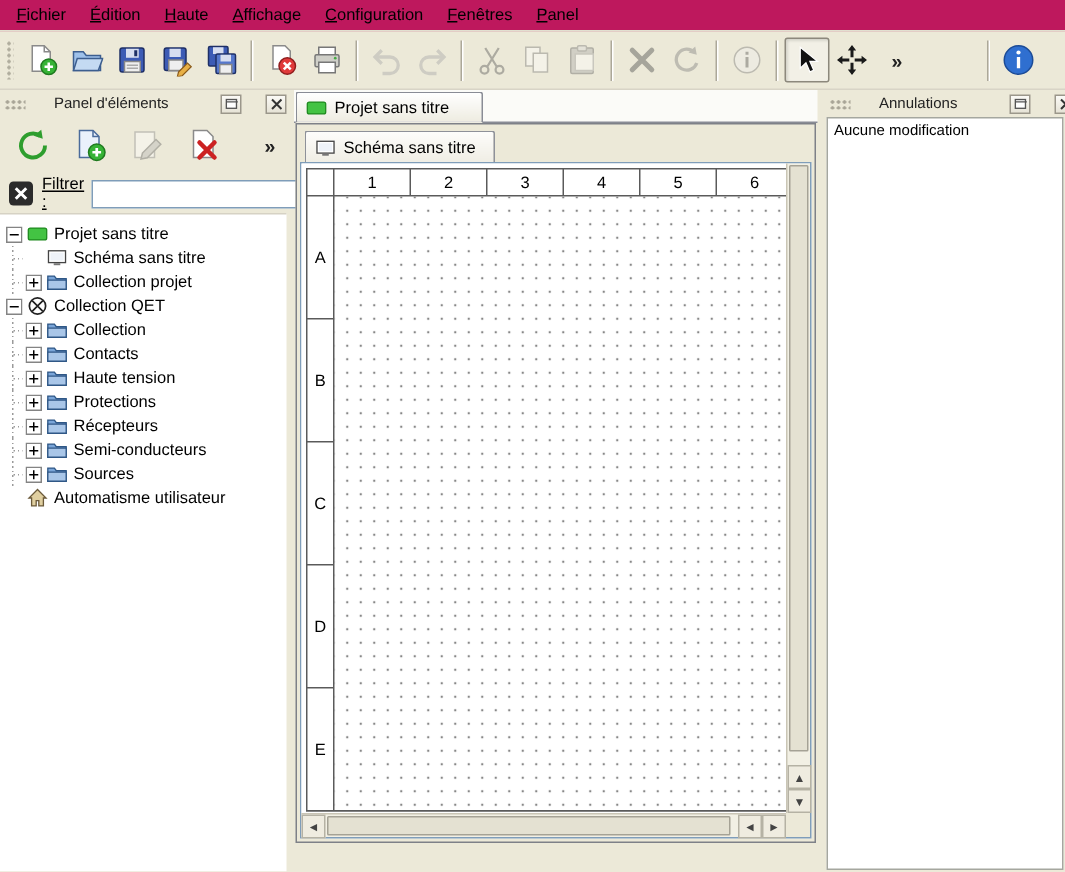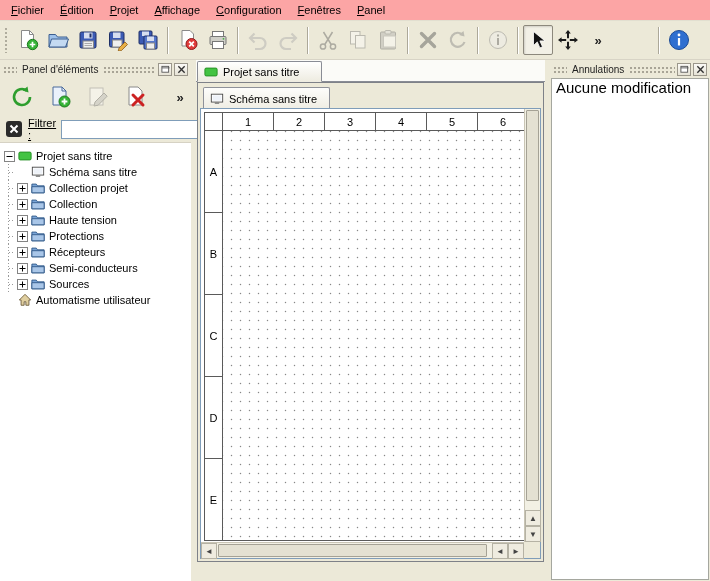--- a/index.html
+++ b/index.html
@@ -5,21 +5,21 @@
   * { box-sizing: border-box; margin: 0; padding: 0; }
   html, body { overflow: hidden; }
   body {
     width: 710px; height: 581px;
     font-family: "Liberation Sans", sans-serif;
     font-size: 11px; color: #000;
     background: #ECE9D8; position: relative;
   }
   
   .menubar { height: 21px; display: flex; align-items: center; padding-left: 3px;
-             background: #fca5a5; border-bottom: 1px solid #E2DFD0; }
+             background: #be185d; border-bottom: 1px solid #E2DFD0; }
   .menu-item { padding: 3px 8px; cursor: default; }
   .menu-item::first-letter { text-decoration: underline; }
   
   .toolbar { height: 39px; display: flex; align-items: center;
              padding: 3px 16px 3px 4px; background: #ECE9D8;
              border-bottom: 1px solid #D8D4C6; }
   .tgrip { width: 5px; height: 26px; margin-right: 4px; flex: none;
            background-image: radial-gradient(#AFAC9D 1px, transparent 1.3px);
            background-size: 4px 4px; }
   .tbtn { width: 30px; height: 30px; flex: none; display: flex; align-items: center;
@@ -34,21 +34,21 @@
   .icon svg, [data-icon] svg { width: 100%; height: 100%; display: block; }
   .glyph { display: flex; align-items: center; justify-content: center;
            width: 100%; height: 100%; font-size: 13px; font-weight: bold; color: #222; }
   
   #content { position: absolute; top: 60px; bottom: 0; left: 0; right: 0; display: flex; }
   #left-dock  { width: 191px; flex: none; display: flex; flex-direction: column; }
   #right-dock { width: 160px; flex: none; display: flex; flex-direction: column; }
   #center { flex: 1; min-width: 0; display: flex; flex-direction: column; }
   .splitter { width: 5px; flex: none; }
   
-  .dock-titlebar { height: 18px; flex: none; display: flex; align-items: center; padding: 0 3px; }
+  .dock-titlebar { height: 18px; flex: none; display: flex; align-items: center; padding: 0 3px; gap: 14px; }
   .grip { height: 7px; flex: 1;
           background-image: radial-gradient(#A8A496 1px, transparent 1.3px);
           background-size: 4px 4px; }
   .grip-left { flex: none; width: 14px; }
   .dock-title { font-size: 10px; padding: 0 5px; white-space: nowrap; color: #222; }
   .dock-btn { width: 14px; height: 13px; margin-left: 2px; flex: none;
               border: 1px solid #9B978B; background: linear-gradient(#FBFAF6, #E6E3D6);
               display: flex; align-items: center; justify-content: center; }
   .dock-btn svg { width: 9px; height: 9px; display: block; }
   
@@ -127,31 +127,31 @@
           font-size: 8px; color: #444; }
   .v-up   { left: 0; right: 0; bottom: 16px; }
   .v-down { left: 0; right: 0; bottom: 0; }
   .h-start     { left: 0; top: 0; }
   .h-left-end  { right: 16px; top: 0; }
   .h-right-end { right: 0; top: 0; }
   
   .undo-list { flex: 1; background: #fff; border: 1px solid #A5A79F; margin: 0 1px 1px 1px;
                overflow: hidden; }
   .undo-item { height: 17px; display: flex; align-items: center; padding: 1px 4px;
-               font-size: 15px; }
+               font-size: 10px; }
 </style>
 </head>
 <body>
 
 <div id="app">
 
   <div class="menubar">
       <div class="menu-item">Fichier</div>
       <div class="menu-item">Édition</div>
-      <div class="menu-item">Projet</div>
+      <div class="menu-item">Haute</div>
       <div class="menu-item">Affichage</div>
       <div class="menu-item">Configuration</div>
       <div class="menu-item">Fenêtres</div>
       <div class="menu-item">Panel</div>
     </div>
 
   <div class="toolbar">
     <div class="tgrip"></div>
   <div class="tbtn">
         <span class="icon">
@@ -434,34 +434,65 @@
             </span>
             <span class="icon tree-icon">
               <svg viewBox="0 0 16 16">
                 <path d="M1 3.5h5l1.5 2H15v8H1z" fill="#7aa5d8" stroke="#2f5786"></path>
                 <path d="M1 6.5h14v7H1z" fill="#a9c6e8" stroke="#2f5786"></path>
               </svg>
             </span>
             <span class="tree-label">Collection projet</span>
           </div>
           <div class="tree-row">
+            <span class="expander">
+              <svg viewBox="0 0 11 11">
+                <rect x="0.5" y="0.5" width="10" height="10" fill="#fff" stroke="#848484"></rect>
+                <path d="M2.5 5.5h6" stroke="#000"></path>
+              </svg>
+            </span>
+            <span class="icon tree-icon">
+              <svg viewBox="0 0 16 16">
+                <circle cx="8" cy="8" r="6.2" fill="#fdfdfd" stroke="#222" stroke-width="1.3"></circle>
+                <path d="M3.9 3.9l8.2 8.2M12.1 3.9L3.9 12.1" stroke="#222" stroke-width="1.3"></path>
+              </svg>
+            </span>
+            <span class="tree-label">Collection QET</span>
+          </div>
+          <div class="tree-row">
             <span class="conn"></span>
             <span class="expander">
               <svg viewBox="0 0 11 11">
                 <rect x="0.5" y="0.5" width="10" height="10" fill="#fff" stroke="#848484"></rect>
                 <path d="M2.5 5.5h6M5.5 2.5v6" stroke="#000"></path>
               </svg>
             </span>
             <span class="icon tree-icon">
               <svg viewBox="0 0 16 16">
                 <path d="M1 3.5h5l1.5 2H15v8H1z" fill="#7aa5d8" stroke="#2f5786"></path>
                 <path d="M1 6.5h14v7H1z" fill="#a9c6e8" stroke="#2f5786"></path>
               </svg>
             </span>
             <span class="tree-label">Collection</span>
+          </div>
+          <div class="tree-row">
+            <span class="conn"></span>
+            <span class="expander">
+              <svg viewBox="0 0 11 11">
+                <rect x="0.5" y="0.5" width="10" height="10" fill="#fff" stroke="#848484"></rect>
+                <path d="M2.5 5.5h6M5.5 2.5v6" stroke="#000"></path>
+              </svg>
+            </span>
+            <span class="icon tree-icon">
+              <svg viewBox="0 0 16 16">
+                <path d="M1 3.5h5l1.5 2H15v8H1z" fill="#7aa5d8" stroke="#2f5786"></path>
+                <path d="M1 6.5h14v7H1z" fill="#a9c6e8" stroke="#2f5786"></path>
+              </svg>
+            </span>
+            <span class="tree-label">Contacts</span>
           </div>
           <div class="tree-row">
             <span class="conn"></span>
             <span class="expander">
               <svg viewBox="0 0 11 11">
                 <rect x="0.5" y="0.5" width="10" height="10" fill="#fff" stroke="#848484"></rect>
                 <path d="M2.5 5.5h6M5.5 2.5v6" stroke="#000"></path>
               </svg>
             </span>
             <span class="icon tree-icon">

